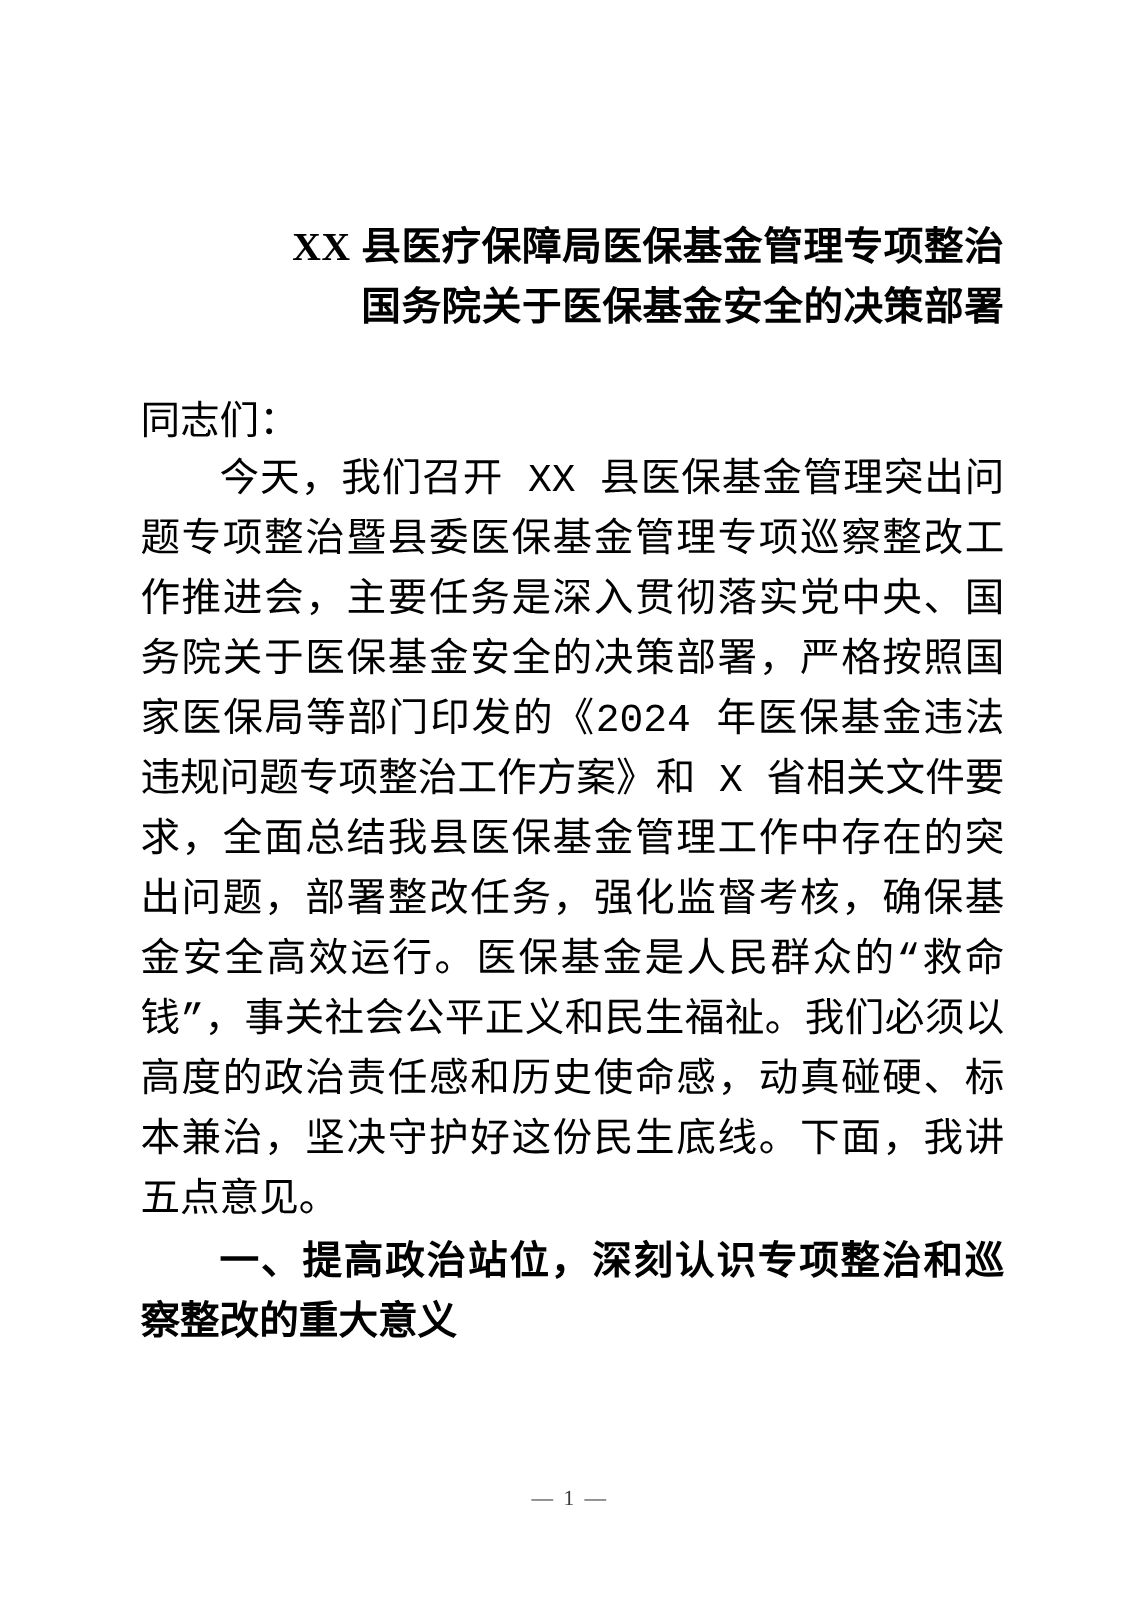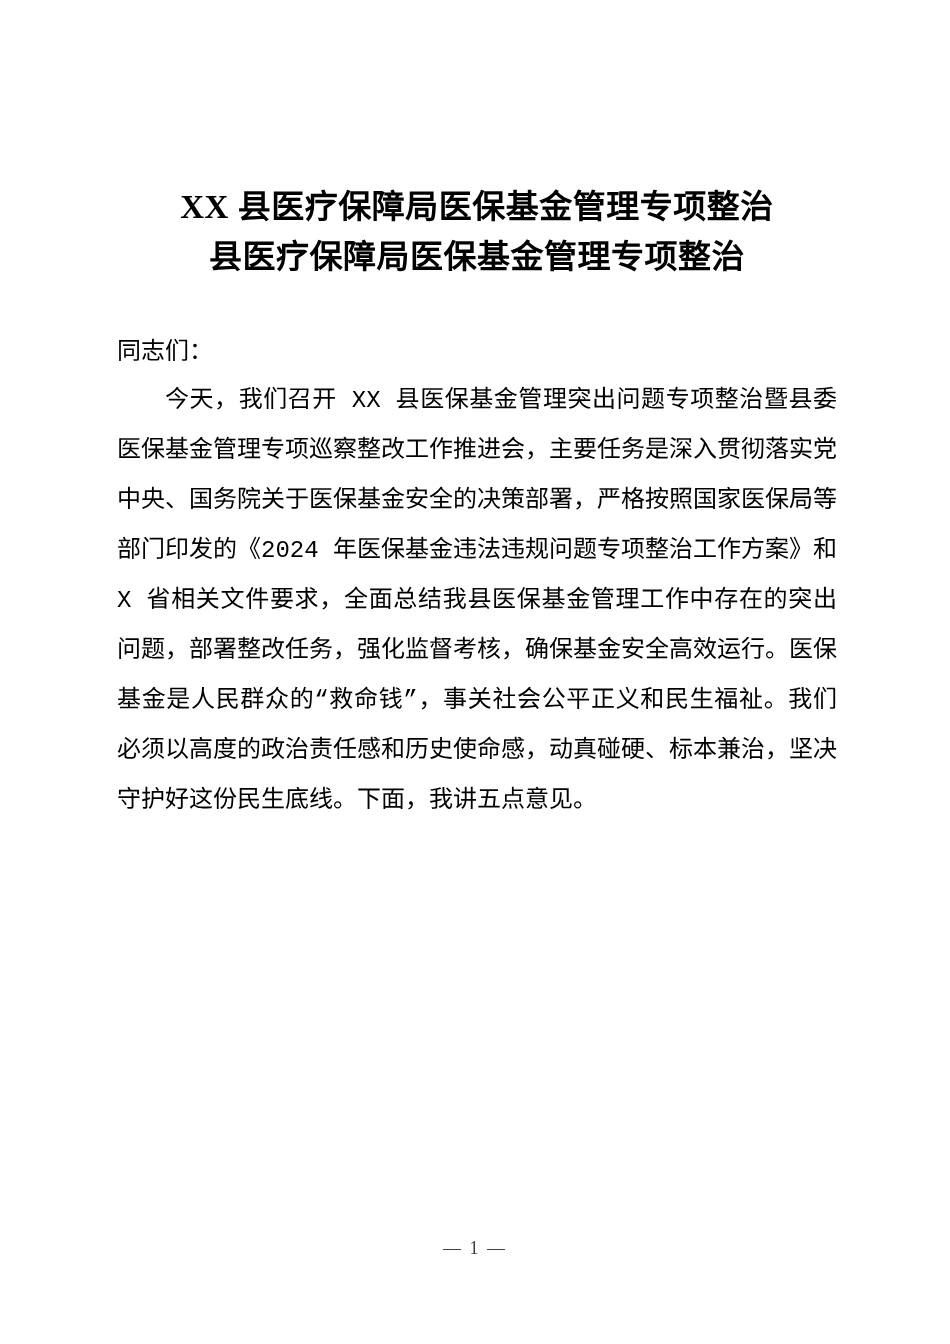--- a/index.html
+++ b/index.html
@@ -33,37 +33,37 @@
   }
 
   
   .doc-title {
     margin: 0;
     padding-top: 182px;
     font-family: "Liberation Serif", "DejaVu Serif", serif;
     font-weight: bold;
     font-size: 33px;
     line-height: 50px;
-    text-align: center;
+    text-align: right;
     letter-spacing: 0.5px;
     color: #000000;
   }
   .doc-title .tline {
     display: block;
     white-space: nowrap;
   }
 
   
   .body-block {
     margin-top: 44px;
   }
 
   p.para {
     margin: 0;
-    font-size: 24px;
+    font-size: 33px;
     line-height: 50px;
     text-align: justify;
     text-justify: inter-character;
     text-align-last: left;
     letter-spacing: 0px;
     word-break: break-all;
   }
 
   p.salutation {
     text-align: left;
@@ -97,29 +97,30 @@
 </style>
 </head>
 <body>
 
 <div class="page">
 
   <div class="content">
 
     <h1 class="doc-title">
       <span class="tline">XX 县医疗保障局医保基金管理专项整治</span>
-      <span class="tline">县医疗保障局医保基金管理专项整治</span>
+      <span class="tline">国务院关于医保基金安全的决策部署</span>
     </h1>
 
     <div class="body-block">
 
       <p class="para salutation">同志们：</p>
 
       <p class="para indent">今天，我们召开 XX 县医保基金管理突出问题专项整治暨县委医保基金管理专项巡察整改工作推进会，主要任务是深入贯彻落实党中央、国务院关于医保基金安全的决策部署，严格按照国家医保局等部门印发的《2024 年医保基金违法违规问题专项整治工作方案》和 X 省相关文件要求，全面总结我县医保基金管理工作中存在的突出问题，部署整改任务，强化监督考核，确保基金安全高效运行。医保基金是人民群众的“救命钱”，事关社会公平正义和民生福祉。我们必须以高度的政治责任感和历史使命感，动真碰硬、标本兼治，坚决守护好这份民生底线。下面，我讲五点意见。</p>
 
+      <p class="para heading">一、提高政治站位，深刻认识专项整治和巡察整改的重大意义</p>
 
 
     </div>
   </div>
 
   <div class="page-footer">— 1 —</div>
 
 </div>
 
 </body></html>

